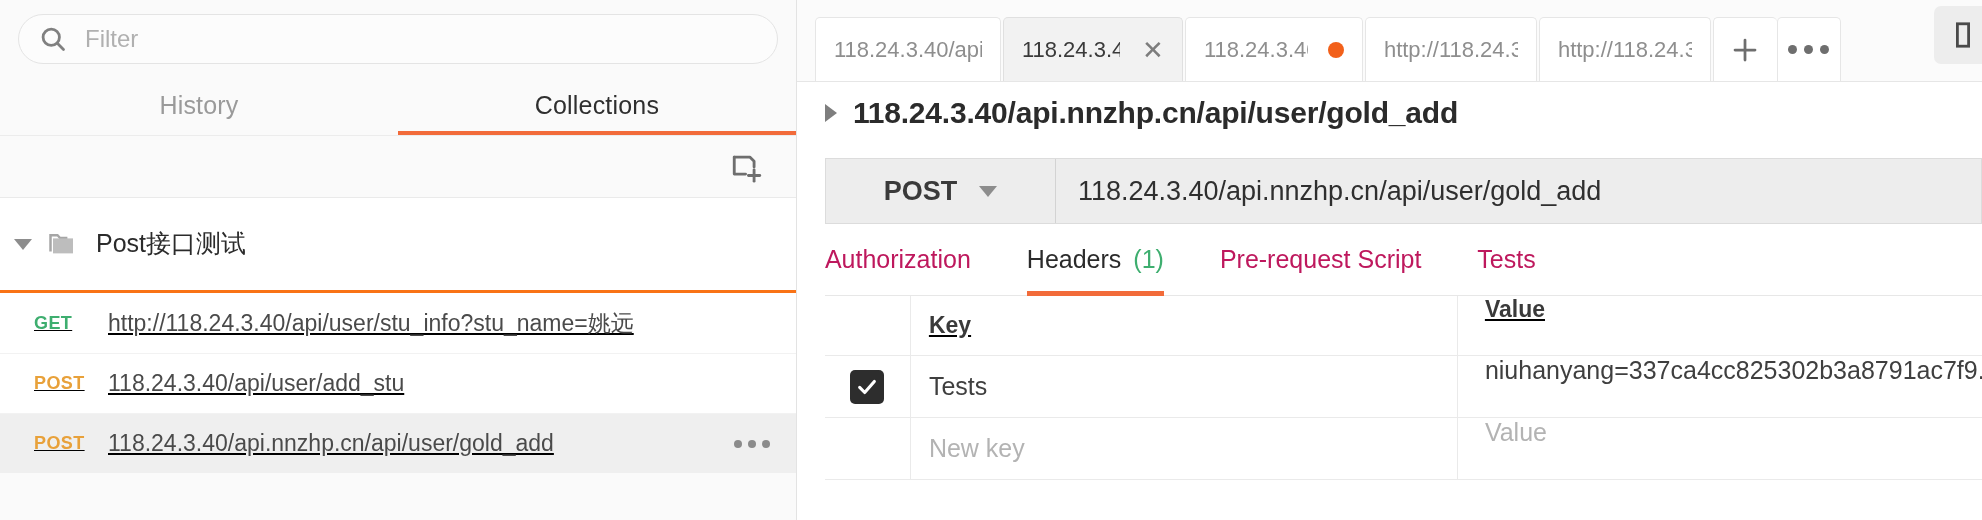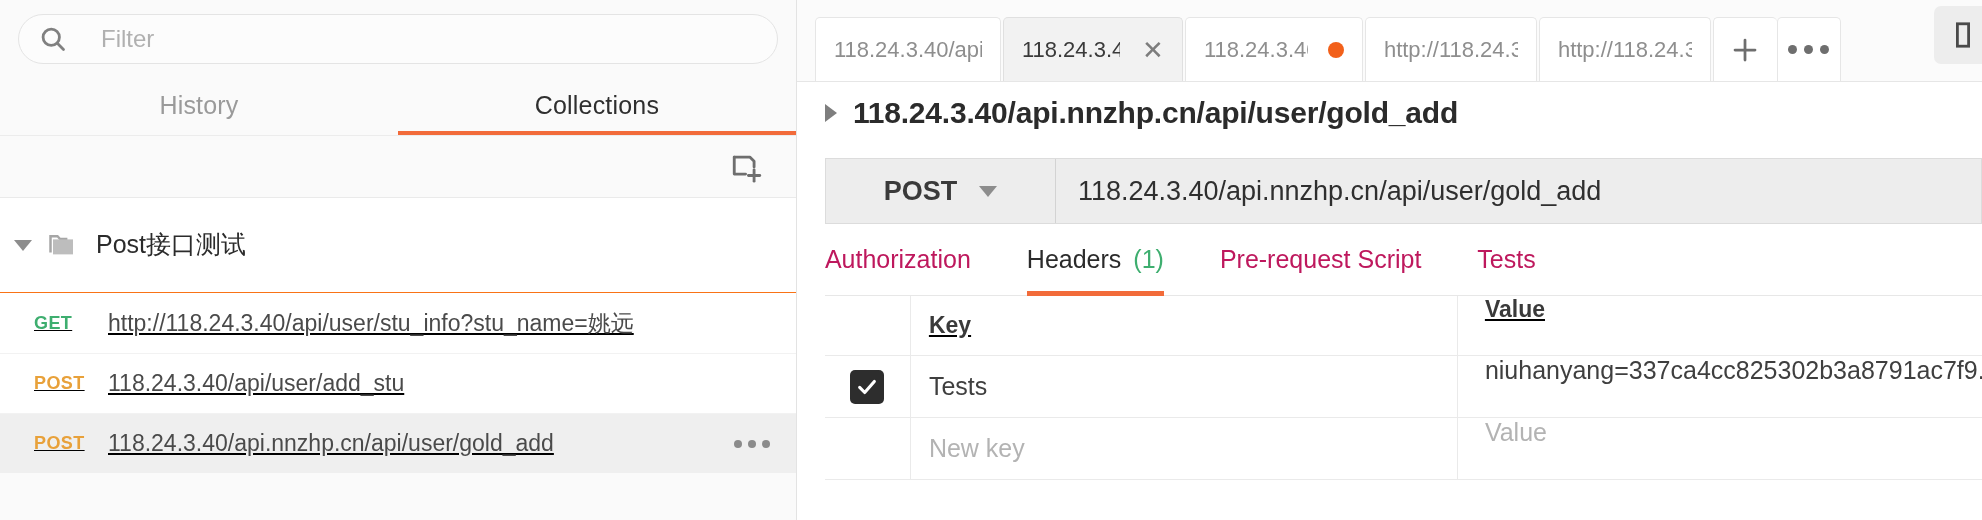--- a/index.html
+++ b/index.html
@@ -21,21 +21,20 @@
     position: relative;
   }
   .filter-wrap { padding: 14px 18px 10px 18px; background: #fafafa; }
   .filter-box {
     height: 50px;
     border: 1px solid #e4e4e4;
     border-radius: 25px;
     background: #fcfcfc;
     display: flex; align-items: center;
     padding: 4px 20px;
-    gap: 16px;
   }
   .filter-box .mag { flex: 0 0 auto; margin-right: 18px; display:flex; align-items:center; }
   .filter-input {
     border: none; outline: none; background: transparent;
     font-family: "Liberation Sans", sans-serif;
     font-size: 24px; color: #555; width: 100%;
   }
   .filter-input::placeholder { color: #b0b0b0; }
 
   .sb-tabs { display: flex; height: 62px; background: #fafafa; position: relative; }
@@ -61,21 +60,21 @@
     height: 62px; background: #fafafa;
     border-bottom: 1px solid #eaeaea;
     display: flex; align-items: center; justify-content: flex-end;
     padding-right: 32px;
   }
   .icon-btn { display: flex; align-items: center; justify-content: center; cursor: pointer; }
 
   .collection-head {
     height: 95px;
     background: #ffffff;
-    border-bottom: 1px solid #f97316;
+    border-bottom: 3px solid #f97316;
     display: flex; align-items: center;
     padding-left: 14px;
   }
   .caret-down {
     width: 0; height: 0; margin-right: 16px;
     border-left: 9px solid transparent; border-right: 9px solid transparent;
     border-top: 11px solid #8d8d8d;
     cursor: pointer;
   }
   .folder-ico { margin-right: 18px; display:flex; align-items:center; }

